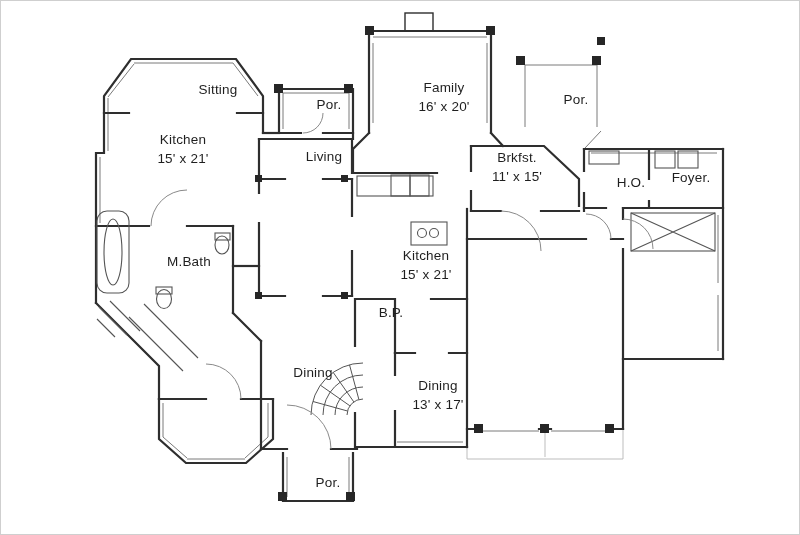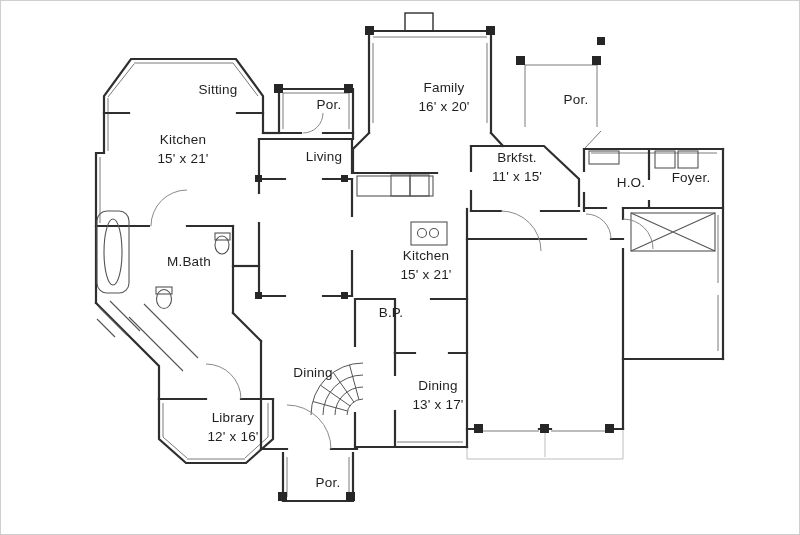--- a/index.html
+++ b/index.html
@@ -214,21 +214,17 @@
     <div class="lbl" style="left:374px;top:311px">B.P.</div>
 
 
     <div class="lbl" style="left:296px;top:371px">Dining</div>
 
     <div class="lbl" style="left:421px;top:394px">
       <span>Dining</span>
       <span>13' x 17'</span>
     </div>
 
-    <div class="lbl" style="left:216px;top:426px">
-      <span>Library</span>
-      <span>12' x 16'</span>
-    </div>
 
     <div class="lbl" style="left:311px;top:481px">Por.</div>
 
   </div>
 </div>
 
 </body></html>

